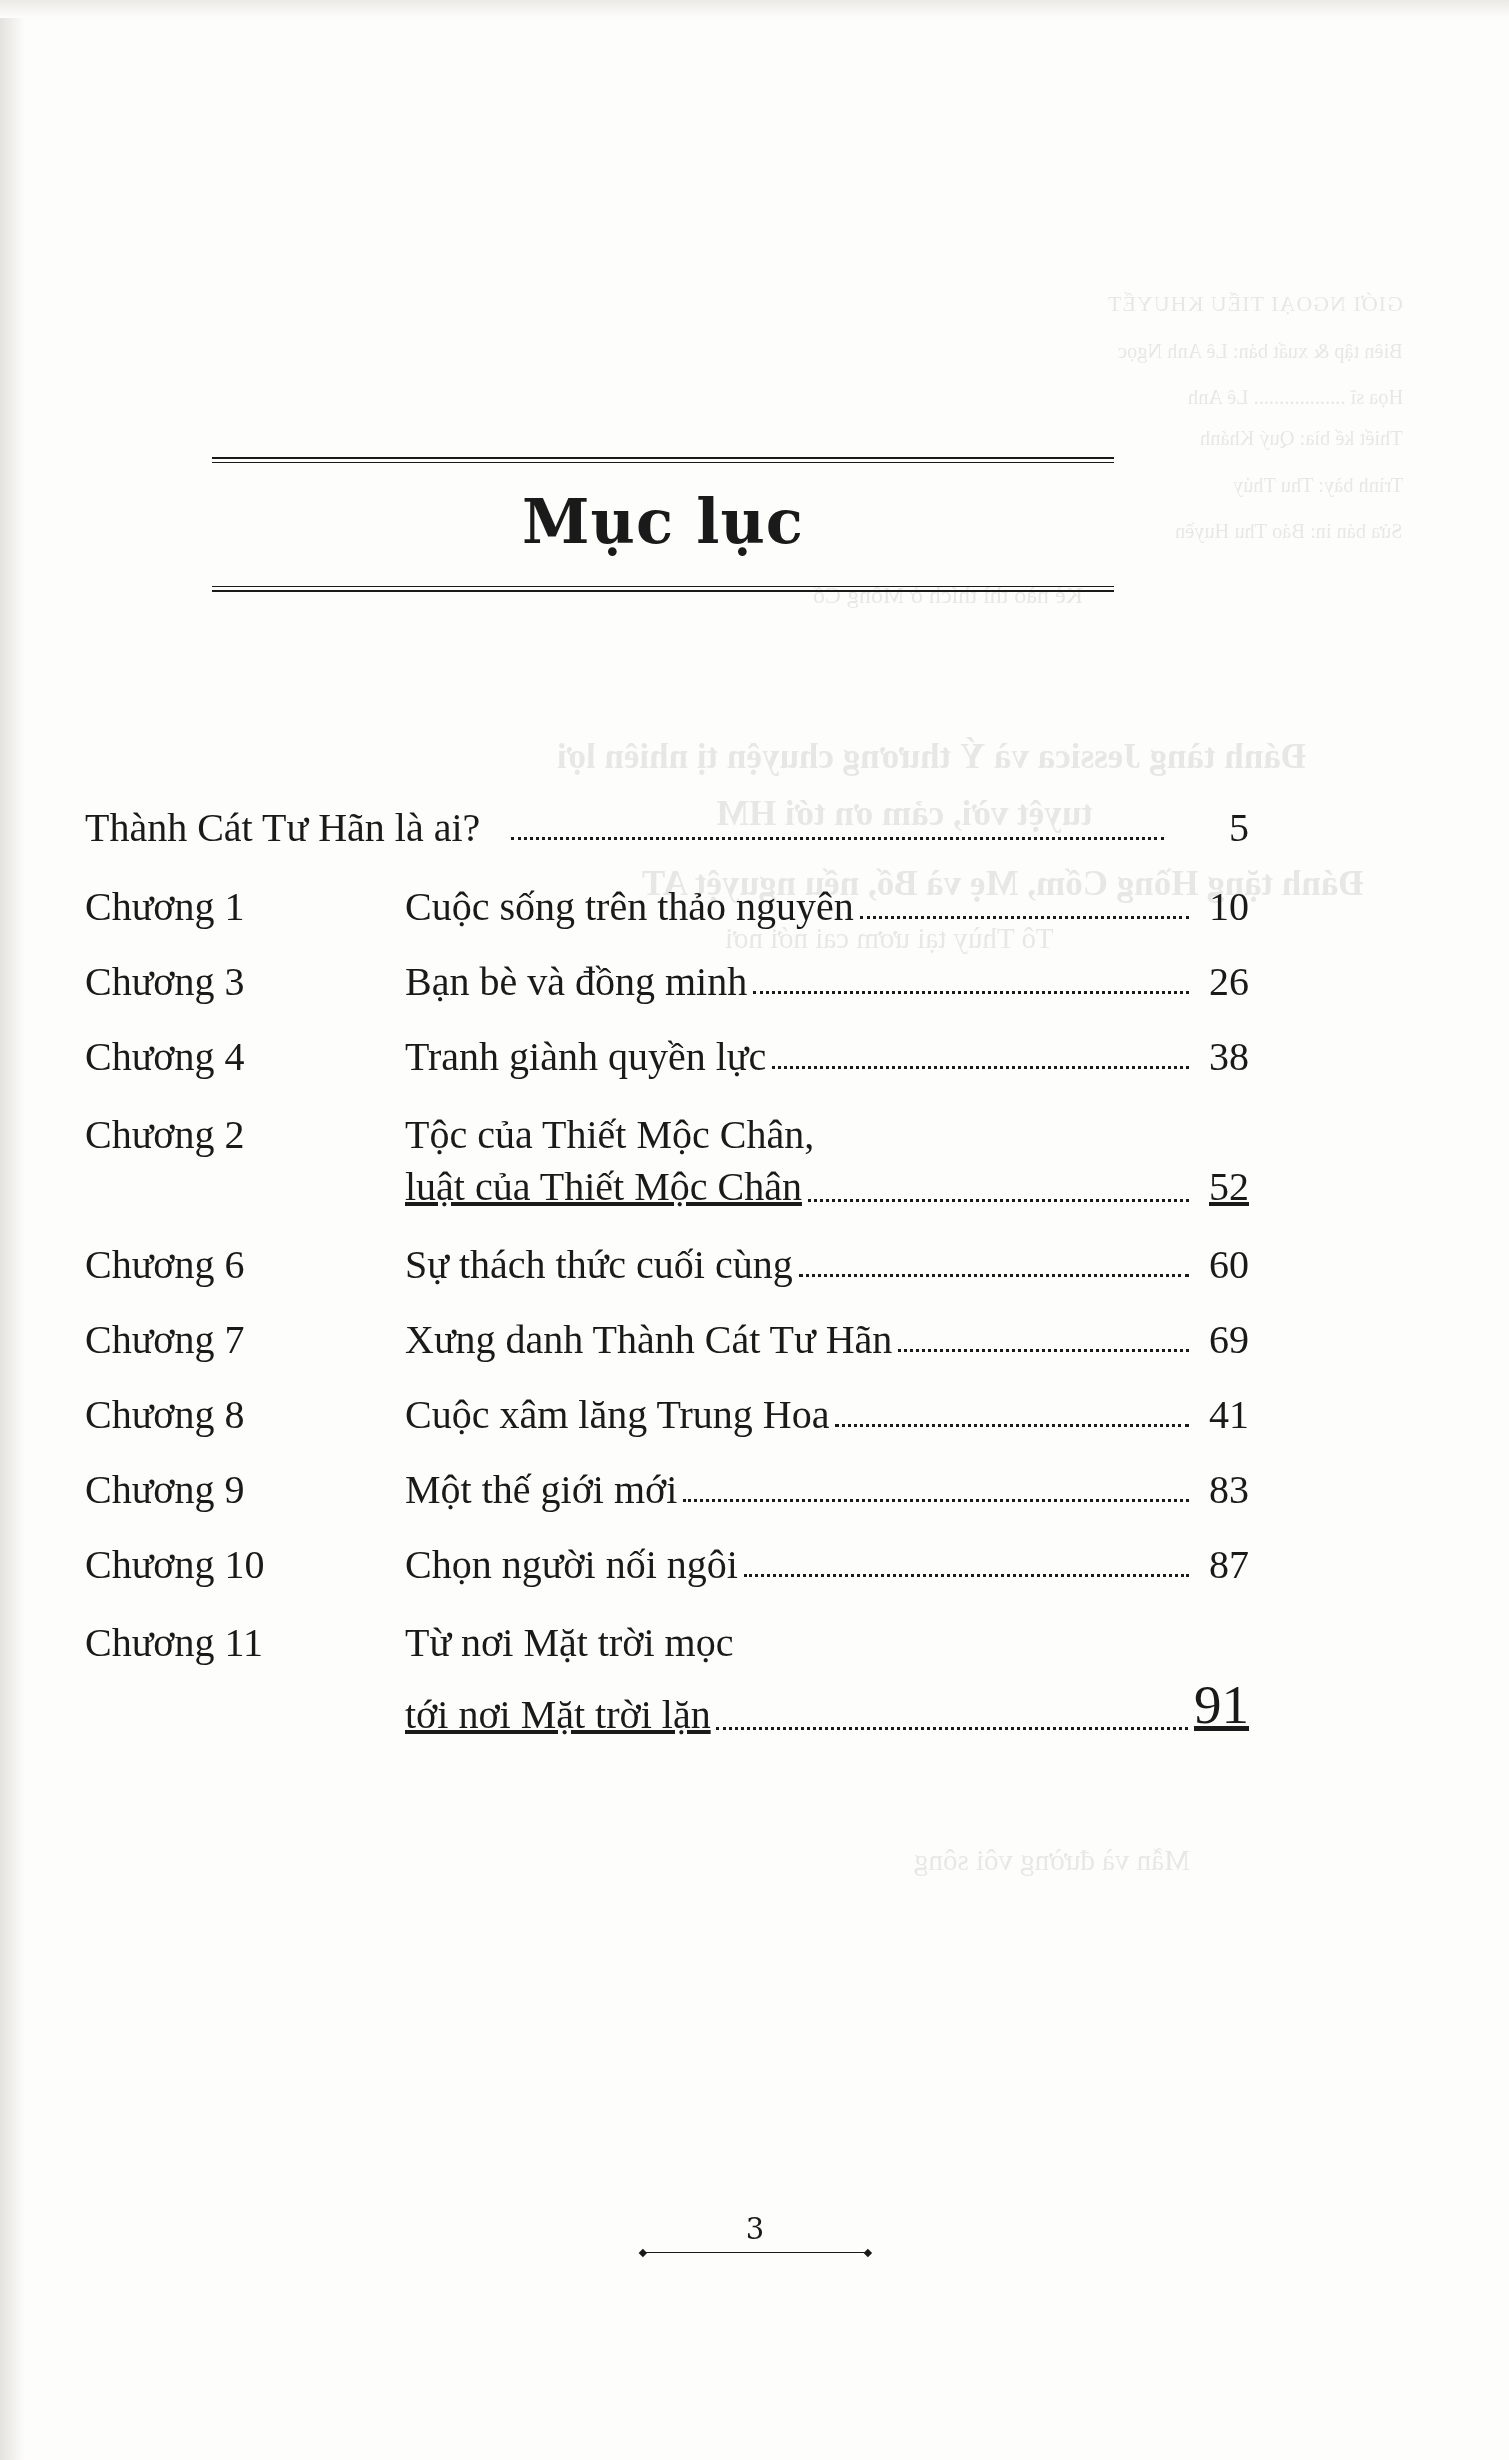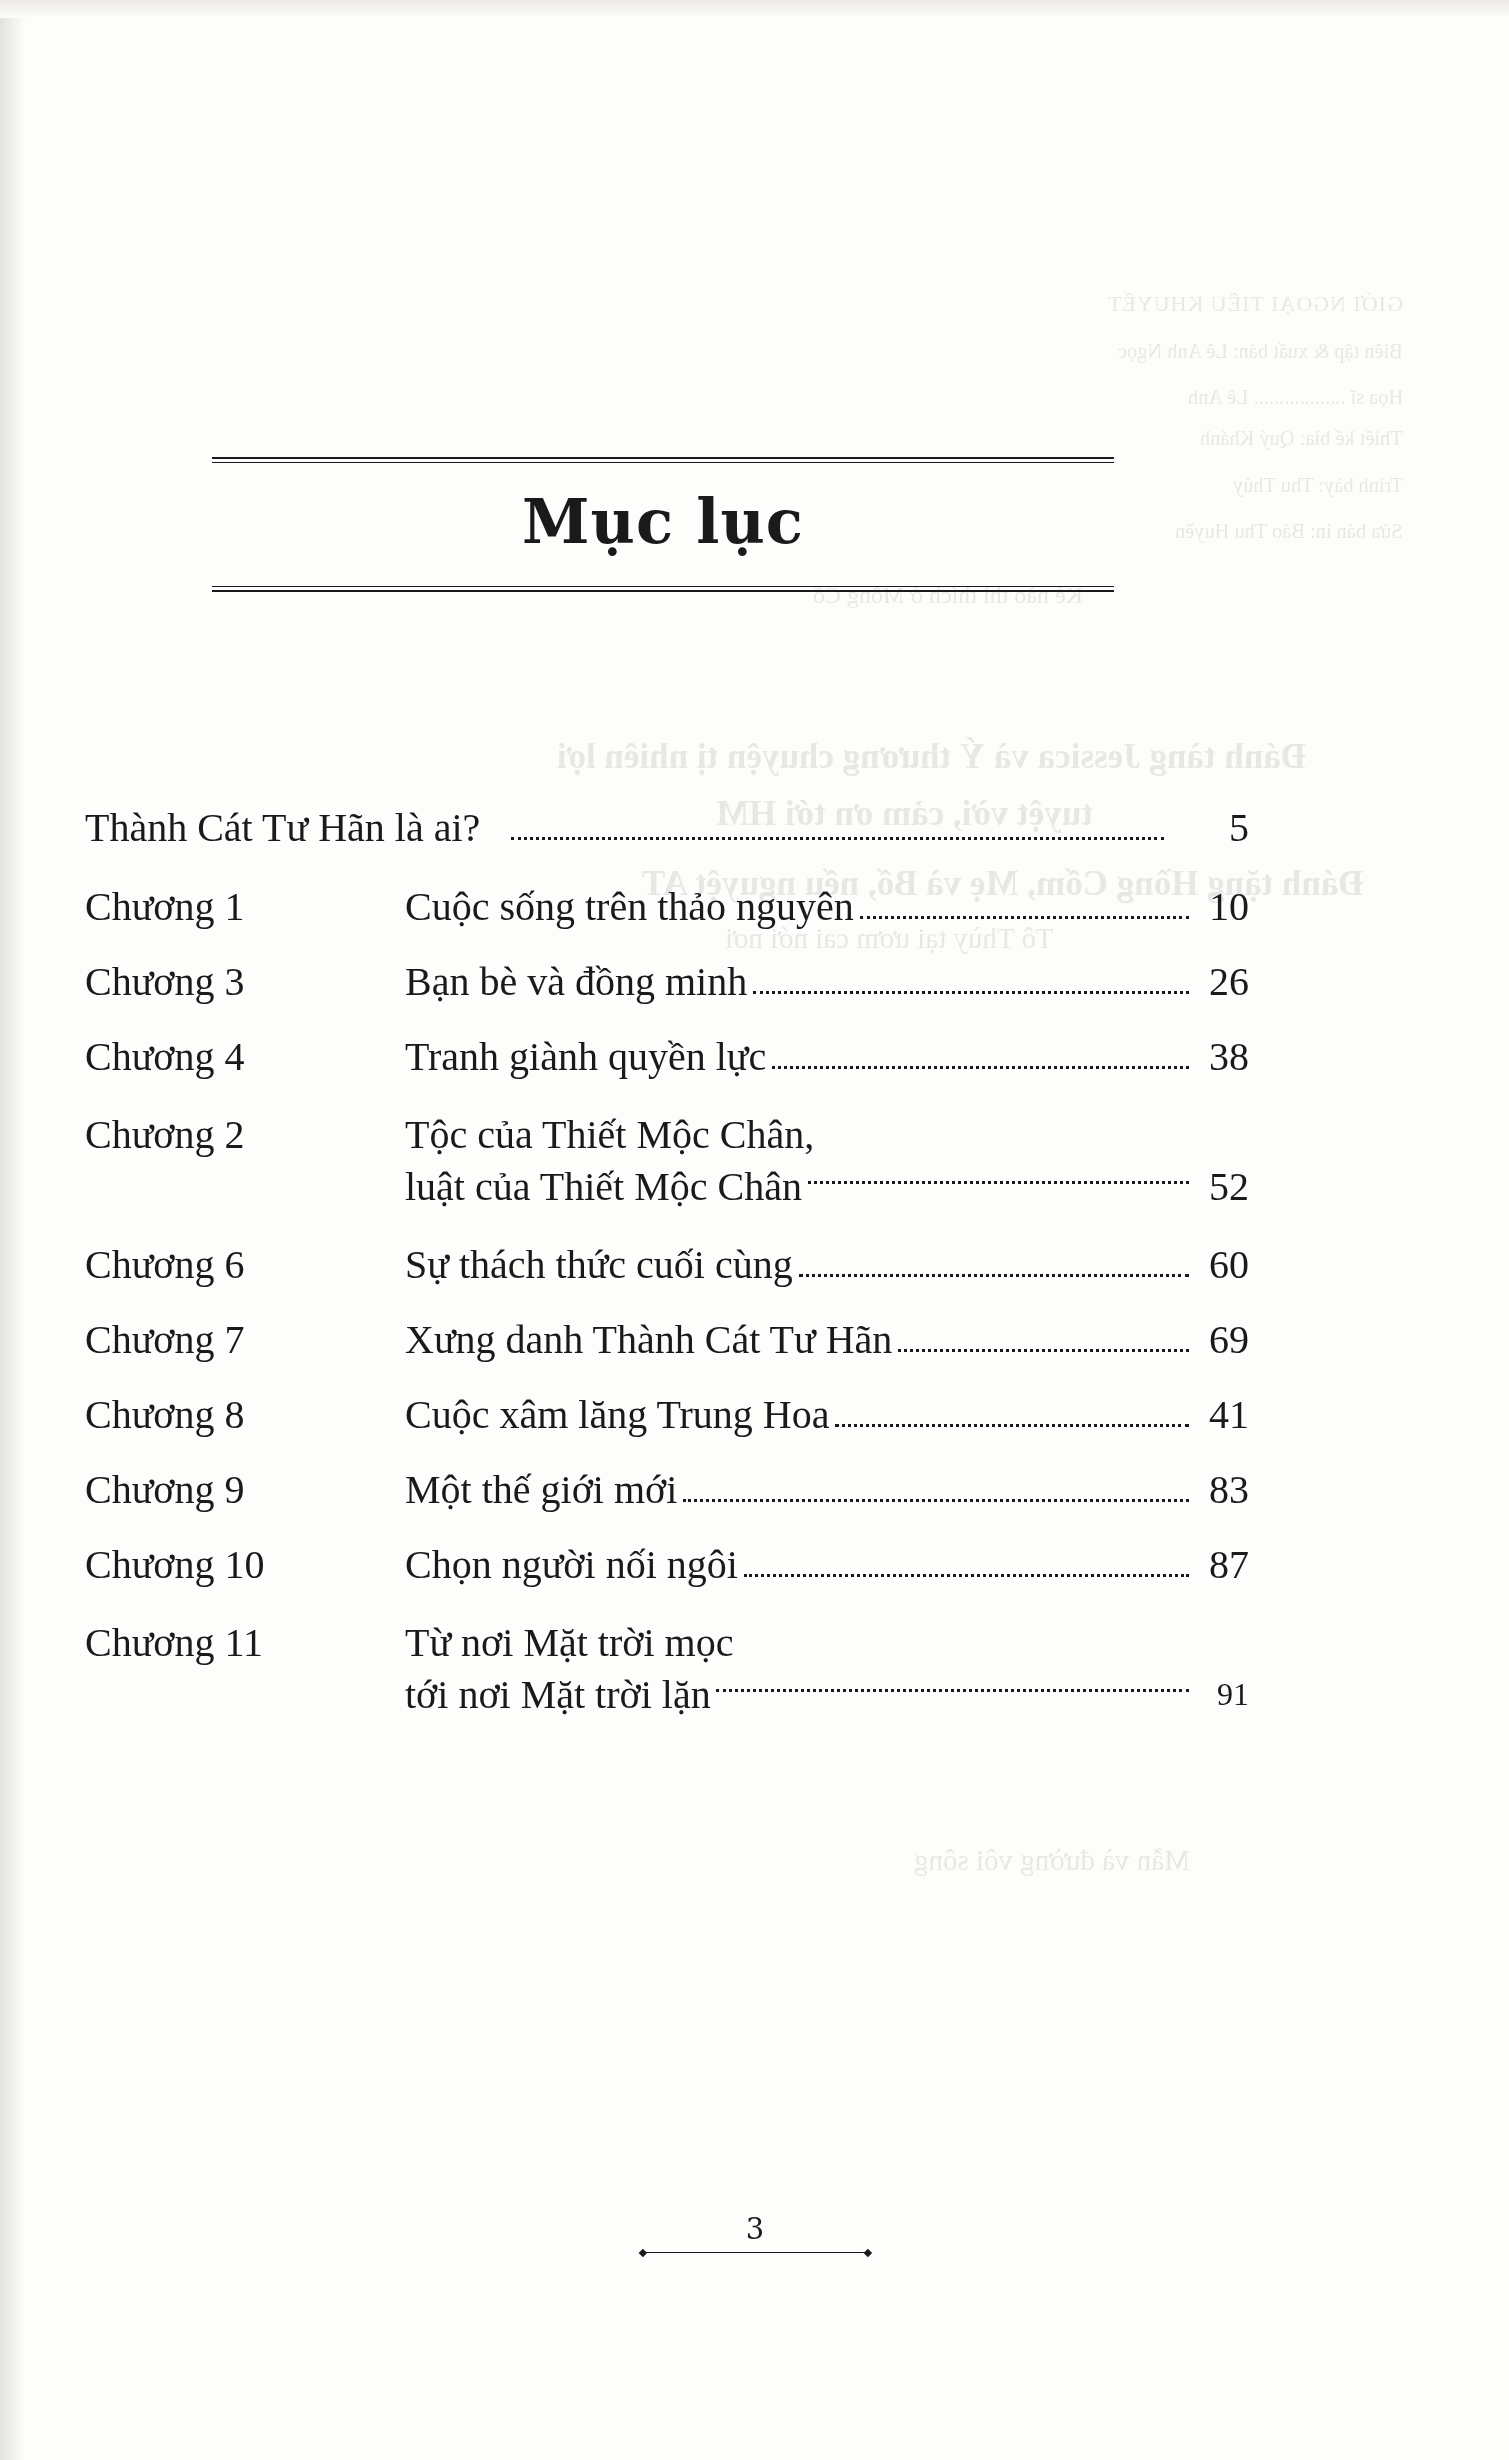--- a/index.html
+++ b/index.html
@@ -116,25 +116,26 @@
   }
   .toc-multi .lines {
     flex: 1 1 auto;
   }
   .toc-multi .line1 {
     font-size: 40px;
     line-height: 1.3;
   }
   .toc-multi .line2 {
     display: flex;
-    align-items: center;
+    align-items: flex-end;
     font-size: 40px;
     line-height: 1.3;
-  }
-  .toc-multi.wide .line2 .page-num { font-size: 32px; }
+    text-decoration: underline;
+  }
+  .toc-multi.wide .line2 .page-num { font-size: 55px; }
 
   .footer {
     position: absolute;
     left: 0;
     right: 0;
     top: 2212px;
     text-align: center;
   }
   .folio {
     font-size: 29px;

